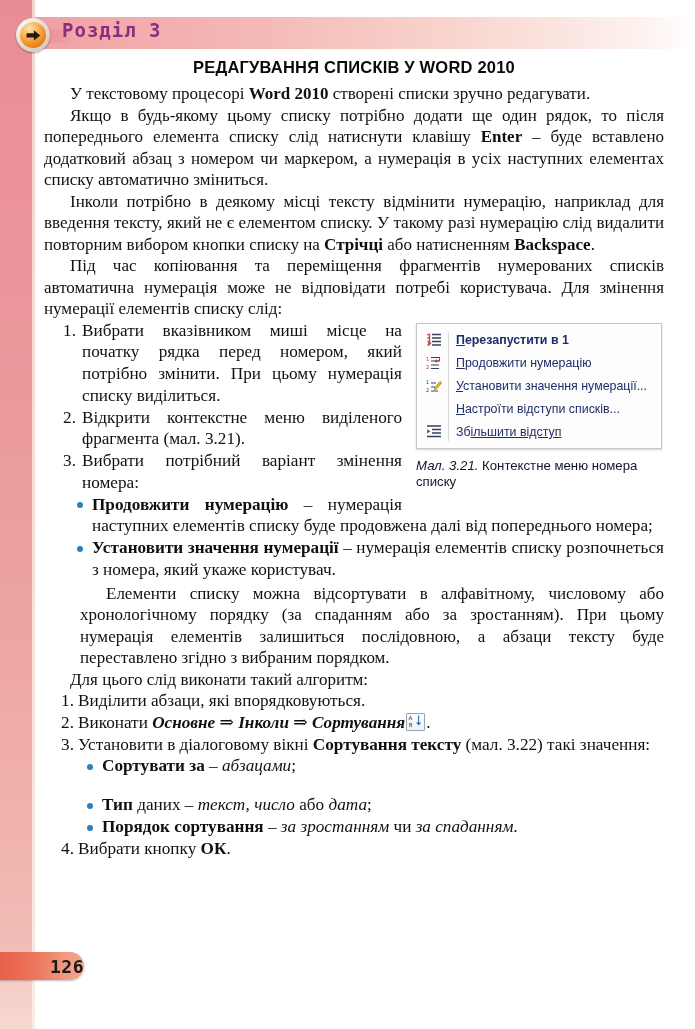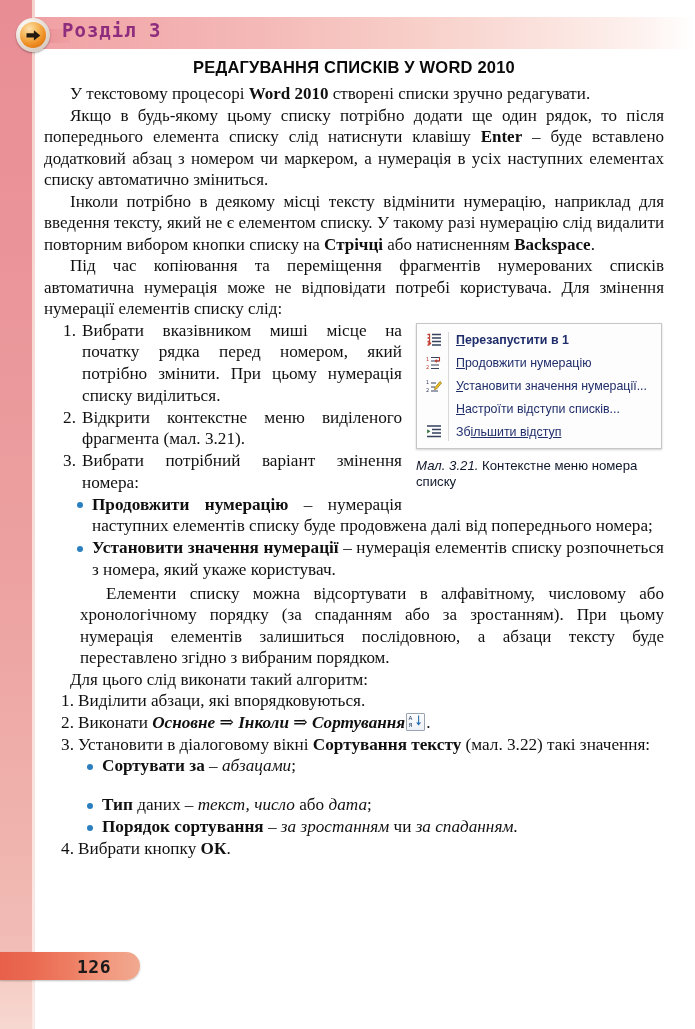--- a/index.html
+++ b/index.html
@@ -258,31 +258,30 @@
     position: relative;
     margin: 0 1px;
   }
   .sort-glyph svg { position: absolute; left: 1px; top: 0px; }
 
   
   .page-tab {
     position: absolute;
     left: 0px;
     bottom: 49px;
-    width: 92px;
+    width: 84px;
     height: 28px;
     border-top-right-radius: 14px;
     border-bottom-right-radius: 14px;
     background: linear-gradient(90deg, #e8604a 0%, #ea6950 22%, #ee7f64 52%, #f29a80 78%, #f0a98f 100%);
     box-shadow: 0 1px 2px rgba(0,0,0,0.25);
     display: flex;
     align-items: center;
-    justify-content: center;
+    justify-content: flex-end;
     z-index: 7;
-    padding-left: 48px;
   }
   .page-tab .pnum {
     font-family: "DejaVu Sans Mono", "Liberation Mono", monospace;
     font-size: 18px;
     font-weight: 700;
     color: #1a1a1a;
     letter-spacing: 0.5px;
   }
   .footer-strip {
     position: absolute;

